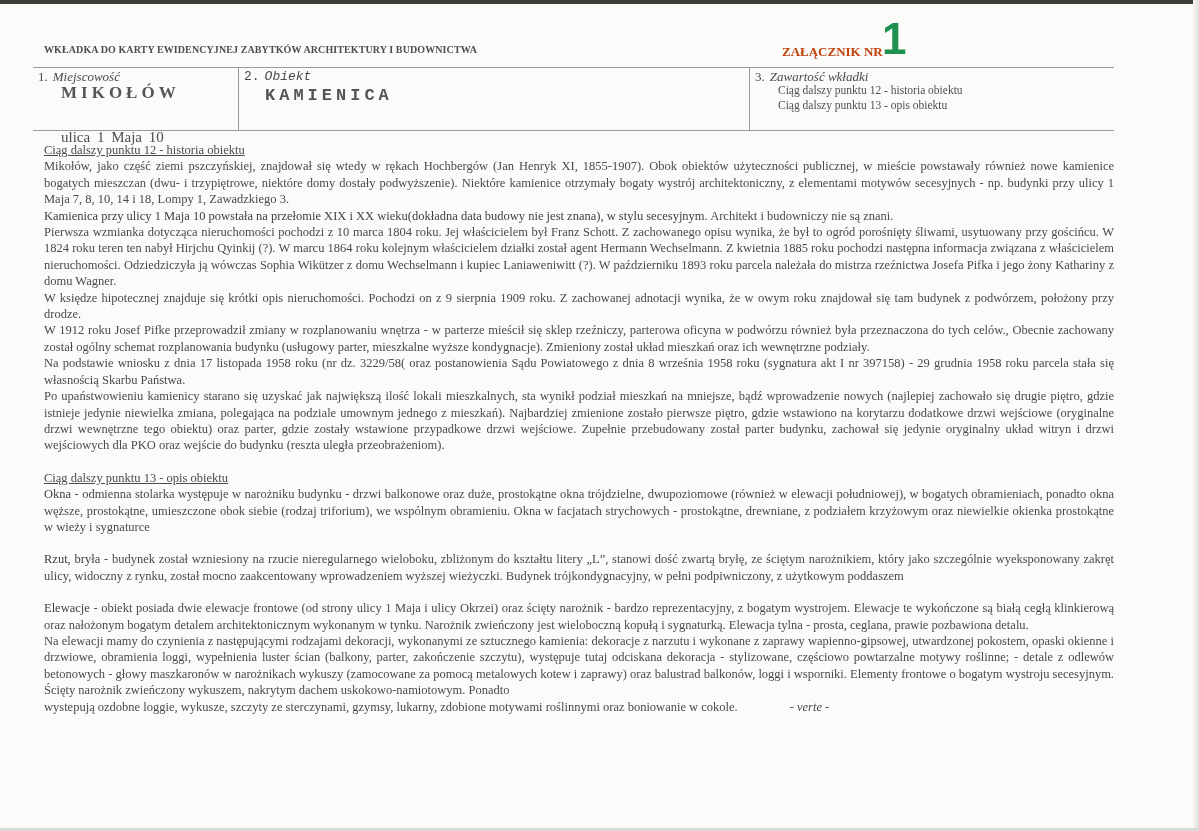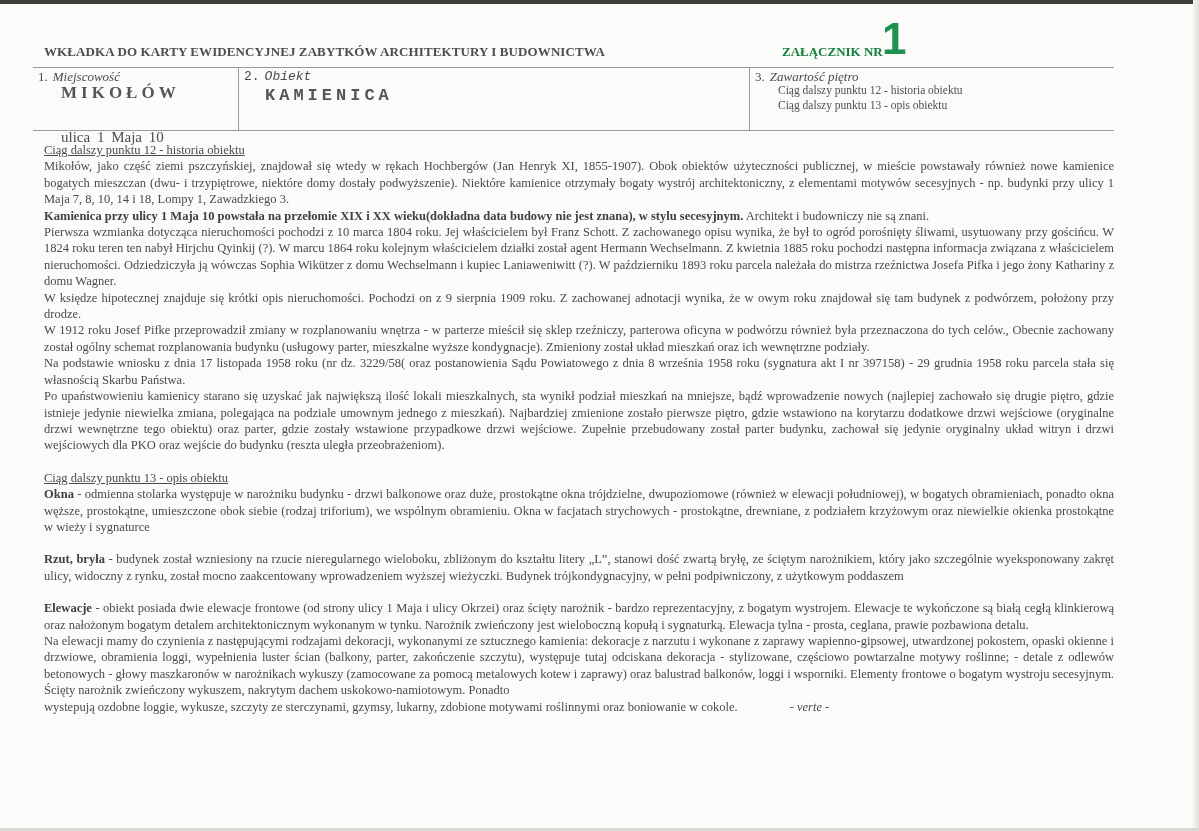--- a/index.html
+++ b/index.html
@@ -8,41 +8,41 @@
     background: #fbfbf9;
     font-family: "Liberation Serif", "DejaVu Serif", serif;
     color: #4a4a4a;
     position: relative;
   }
   .topbar { position: absolute; left: 0; top: 0; width: 1199px; height: 4px; background: #3a3f3a; }
   .rightedge { position: absolute; right: 0; top: 0; width: 6px; height: 831px; background: linear-gradient(to right, #f4f4f2, #e0e0dc); }
   .bottomedge { position: absolute; left: 0; bottom: 0; width: 1199px; height: 3px; background: #d8d8d4; }
 
   .header-row { position: absolute; left: 44px; top: 36px; width: 1070px; height: 30px; }
-  .doc-title { position: absolute; left: 0; top: 8px; font-size: 13px; font-weight: bold; color: #4d4d4d; letter-spacing: 0.1px; }
-  .annex { position: absolute; left: 738px; top: 8px; font-size: 13px; font-weight: bold; color: #15803d; }
+  .doc-title { position: absolute; left: 0; top: 8px; font-size: 10px; font-weight: bold; color: #4d4d4d; letter-spacing: 0.1px; }
+  .annex { position: absolute; left: 738px; top: 8px; font-size: 13px; font-weight: bold; color: #c2410c; }
   .annex-num { position: absolute; left: 838px; top: -19px; font-family: "Liberation Sans", "DejaVu Sans", sans-serif; font-size: 44px; font-weight: bold; color: #1e9150; line-height: 1; }
 
   .info-table { position: absolute; left: 33px; top: 67px; width: 1081px; height: 62px; border-top: 1px solid #9a9a9a; border-bottom: 1px solid #9a9a9a; }
   .cell { position: absolute; top: 0; height: 62px; }
   .cell.c1 { left: 0; width: 205px; border-right: 1px solid #9a9a9a; }
   .cell.c2 { left: 206px; width: 510px; border-right: 1px solid #9a9a9a; font-family: Liberation Mono, monospace; }
   .cell.c3 { left: 717px; width: 364px; }
   .cell-label { position: absolute; left: 5px; top: 1px; font-size: 13px; }
   .cell-label .num { font-style: normal; margin-right: 5px; }
   .cell-label .lbl { font-style: italic; }
   .big-val { position: absolute; font-size: 17px; font-weight: bold; letter-spacing: 4px; color: #555; }
   .sub-val { position: absolute; font-size: 15px; font-weight: normal; color: #4d4d4d; word-spacing: 3px; margin-top: 24px; }
   .contents-line { position: absolute; left: 28px; font-size: 11.5px; color: #505050; }
 
   .content { position: absolute; left: 44px; top: 142px; width: 1070px; font-size: 12.5px; line-height: 16.4px; color: #4a4a4a; }
   .content p { margin: 0; text-align: justify; }
   .section-heading { text-decoration: underline; margin: 0; }
   .gap { height: 16px; }
-  .b { font-weight: bold; color: #3f3f3f; }
+  .b { font-weight: normal; color: #3f3f3f; }
   .verte { font-style: italic; margin-left: 52px; font-family: Liberation Serif, serif; }
   .last-line { text-align: left; }
 </style>
 </head>
 <body>
 
 <div class="topbar"></div>
 <div class="rightedge"></div>
 <div class="bottomedge"></div>
 
@@ -61,21 +61,21 @@
     <div class="sub-val" style="left:28px; top:37px;">ulica 1 Maja 10</div>
   </div>
   <div class="cell c2">
     <div class="cell-label">
       <span class="num">2.</span><span class="lbl">Obiekt</span>
     </div>
     <div class="big-val" style="left:26px; top:18px;">KAMIENICA</div>
   </div>
   <div class="cell c3">
     <div class="cell-label">
-      <span class="num">3.</span><span class="lbl">Zawartość piętro</span>
+      <span class="num">3.</span><span class="lbl">Zawartość wkładki</span>
     </div>
     <div class="contents-line" style="top:16px;">Ciąg dalszy punktu 12 - historia obiektu</div>
     <div class="contents-line" style="top:31px;">Ciąg dalszy punktu 13 - opis obiektu</div>
   </div>
 </div>
 
 <div class="content">
   <p class="section-heading">Ciąg dalszy punktu 12 - historia obiektu</p>
   <p>Mikołów, jako część ziemi pszczyńskiej, znajdował się wtedy w rękach Hochbergów (Jan Henryk XI, 1855-1907). Obok obiektów użyteczności publicznej, w mieście powstawały również nowe kamienice bogatych mieszczan (dwu- i trzypiętrowe, niektóre domy dostały podwyższenie). Niektóre kamienice otrzymały bogaty wystrój architektoniczny, z elementami motywów secesyjnych - np. budynki przy ulicy 1 Maja 7, 8, 10, 14 i 18, Lompy 1, Zawadzkiego 3.</p>
   <p><span class="b">Kamienica przy ulicy 1 Maja 10 powstała na przełomie XIX i XX wieku(dokładna data budowy nie jest znana), w stylu secesyjnym.</span><span> Architekt i budowniczy nie są znani.</span></p>

